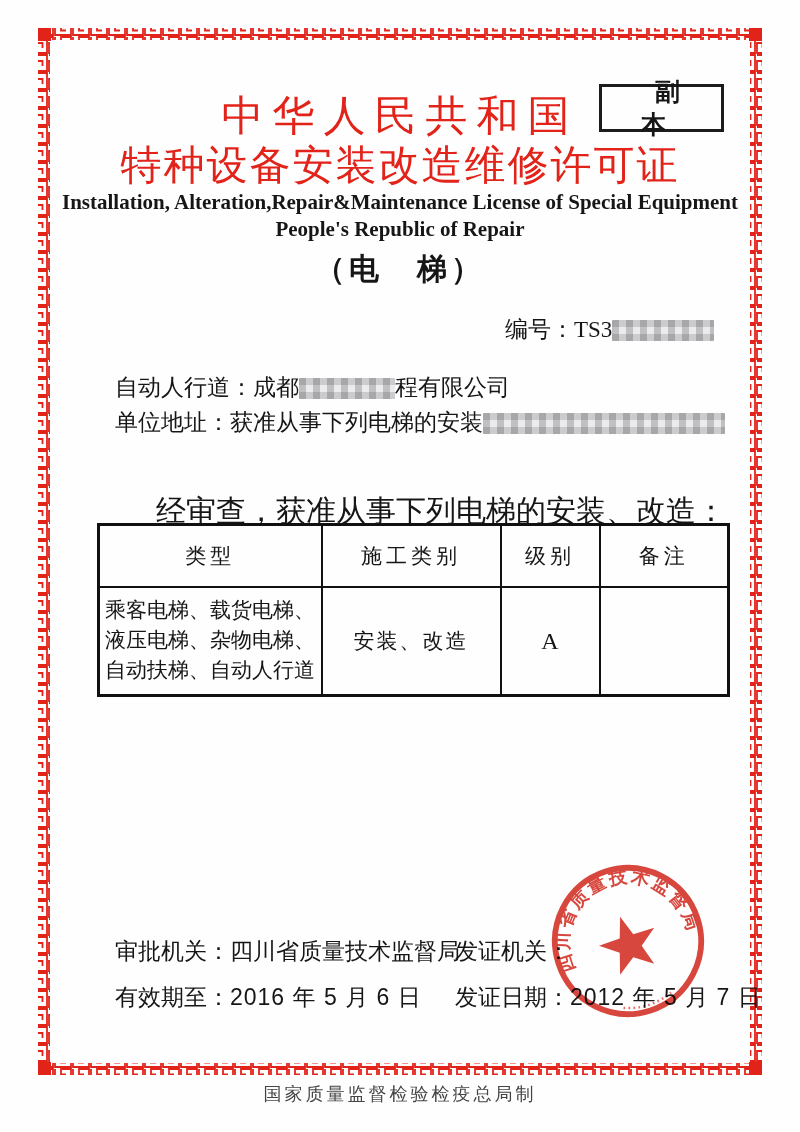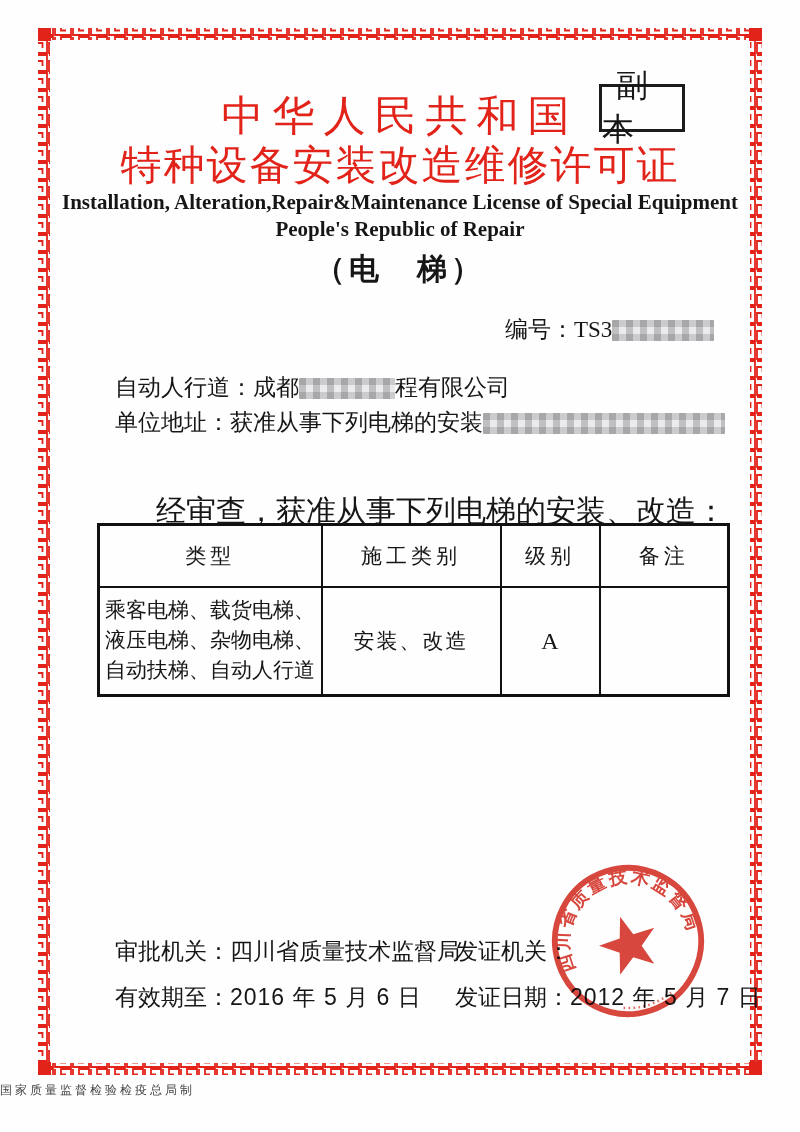--- a/index.html
+++ b/index.html
@@ -7,21 +7,21 @@
     position:relative;width:800px;height:1132px;margin:0 auto;
     background:#fefefe;overflow:hidden;
     font-family:"Liberation Serif", serif;color:#161616;
   }
   .abs{position:absolute;}
   .frame{position:absolute;left:0;top:0;pointer-events:none;}
 
   .dup-badge{
     left:599px;top:84px;width:80px;height:42px;
     border:3px solid #1c1c1c;display:flex;align-items:center;justify-content:center;
-    font-size:32px;font-weight:400;letter-spacing:14px;text-indent:14px;
+    font-size:25px;font-weight:700;letter-spacing:14px;text-indent:14px;padding-left:39px;
   }
   .title-cn{
     left:0;width:100%;text-align:center;color:#e2231a;
     font-family:"Liberation Sans", sans-serif;font-weight:400;white-space:nowrap;
   }
   .title-country{top:88px;font-size:42px;letter-spacing:9px;}
   .title-license{top:138px;font-size:41px;letter-spacing:2px;}
   .title-en{
     left:0;width:100%;text-align:center;font-weight:700;font-size:21px;white-space:nowrap;
   }
@@ -64,22 +64,22 @@
   .field-row{font-size:23px;white-space:nowrap;}
   .col-left{left:115px;}
   .col-right{left:455px;}
   .row-1{top:936px;}
   .row-2{top:982px;}
   .date-val{font-family:"Liberation Sans", sans-serif;font-size:23px;letter-spacing:1px;}
 
   .seal-svg{left:545px;top:858px;mix-blend-mode:multiply;opacity:.92;}
 
   .footer-note{
-    left:0;top:1082px;width:100%;
-    font-family:"Liberation Sans", sans-serif;font-size:12px;color:#454545;letter-spacing:3px;
+    left:0;top:1082px;width:100%;text-align:center;
+    font-family:"Liberation Sans", sans-serif;font-size:18px;color:#454545;letter-spacing:3px;
   }
 </style>
 </head>
 <body>
 
 <div class="page">
 
   <svg class="frame" width="800" height="1132" viewBox="0 0 800 1132" aria-hidden="true">
     <defs>
       <pattern id="mh" width="18" height="12" patternUnits="userSpaceOnUse">

